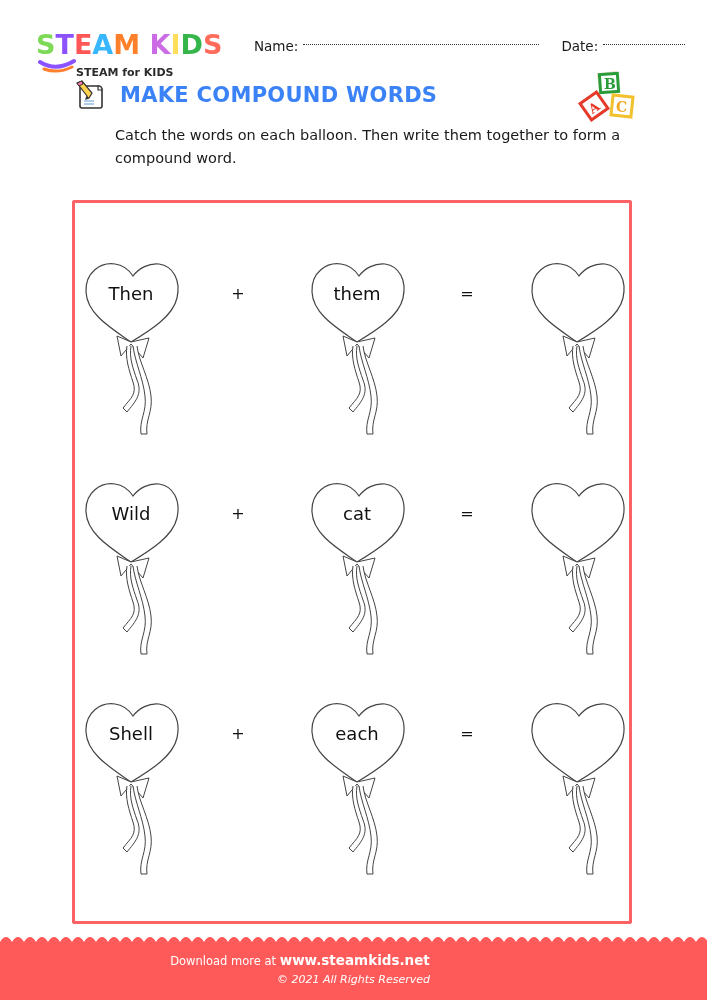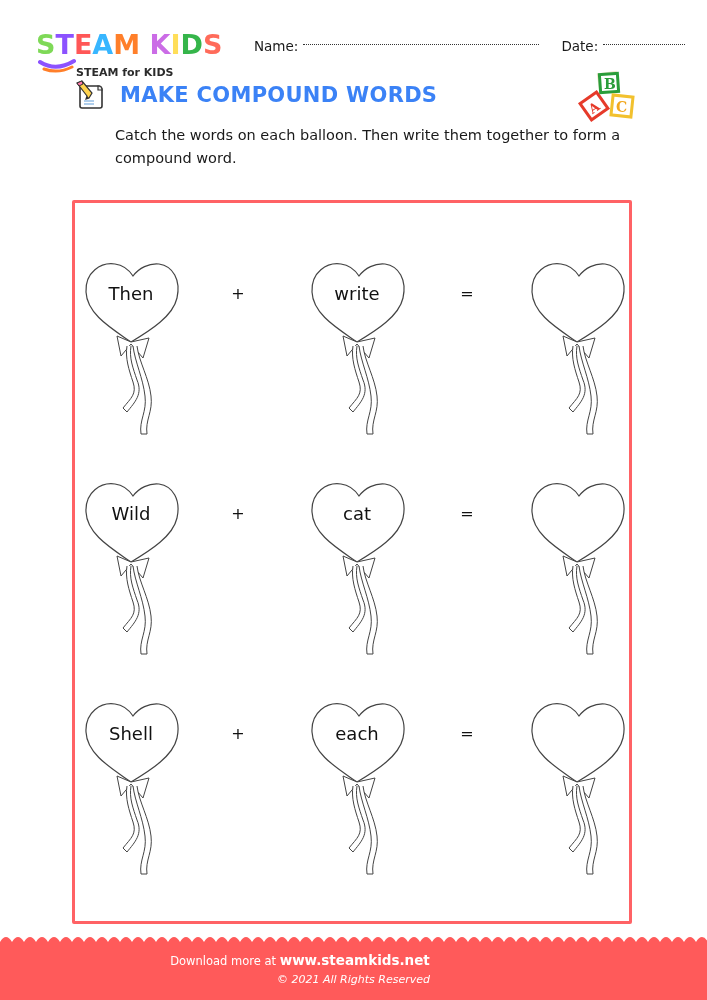--- a/index.html
+++ b/index.html
@@ -91,21 +91,21 @@
   </svg>
       <div class="word">Then</div>
     </div>
     <div class="cell" style="left: 307px; top: 258px;">
       <svg width="110" height="200" viewBox="0 0 110 200">
     <path d="M50 84 C 30 70, 6 56, 5 34 C 4 14, 20 4, 34 6 C 42 7, 48 12, 52 18 C 58 10, 68 5, 78 6 C 92 8, 100 22, 96 40 C 92 58, 70 72, 50 84 Z" fill="#fff" stroke="#444" stroke-width="1.2"></path>
     <path d="M50 84 L36 78 L40 98 L50 86 L62 100 L68 80 Z" fill="#fff" stroke="#444" stroke-width="1"></path>
     <path d="M46 88 C 44 100, 48 112, 52 124 C 56 136, 50 140, 42 150 L46 154 C 54 144, 62 136, 56 122 C 52 110, 48 100, 50 88" fill="#fff" stroke="#444" stroke-width="1"></path>
     <path d="M52 88 C 54 104, 62 120, 64 138 C 66 154, 58 162, 60 176 L66 176 C 64 162, 72 154, 70 138 C 68 120, 58 104, 56 88" fill="#fff" stroke="#444" stroke-width="1"></path>
   </svg>
-      <div class="word">write</div>
+      <div class="word">them</div>
     </div>
     <div class="cell" style="left: 527px; top: 258px;">
       <svg width="110" height="200" viewBox="0 0 110 200">
     <path d="M50 84 C 30 70, 6 56, 5 34 C 4 14, 20 4, 34 6 C 42 7, 48 12, 52 18 C 58 10, 68 5, 78 6 C 92 8, 100 22, 96 40 C 92 58, 70 72, 50 84 Z" fill="#fff" stroke="#444" stroke-width="1.2"></path>
     <path d="M50 84 L36 78 L40 98 L50 86 L62 100 L68 80 Z" fill="#fff" stroke="#444" stroke-width="1"></path>
     <path d="M46 88 C 44 100, 48 112, 52 124 C 56 136, 50 140, 42 150 L46 154 C 54 144, 62 136, 56 122 C 52 110, 48 100, 50 88" fill="#fff" stroke="#444" stroke-width="1"></path>
     <path d="M52 88 C 54 104, 62 120, 64 138 C 66 154, 58 162, 60 176 L66 176 C 64 162, 72 154, 70 138 C 68 120, 58 104, 56 88" fill="#fff" stroke="#444" stroke-width="1"></path>
   </svg>
       <div class="word"></div>
     </div>

